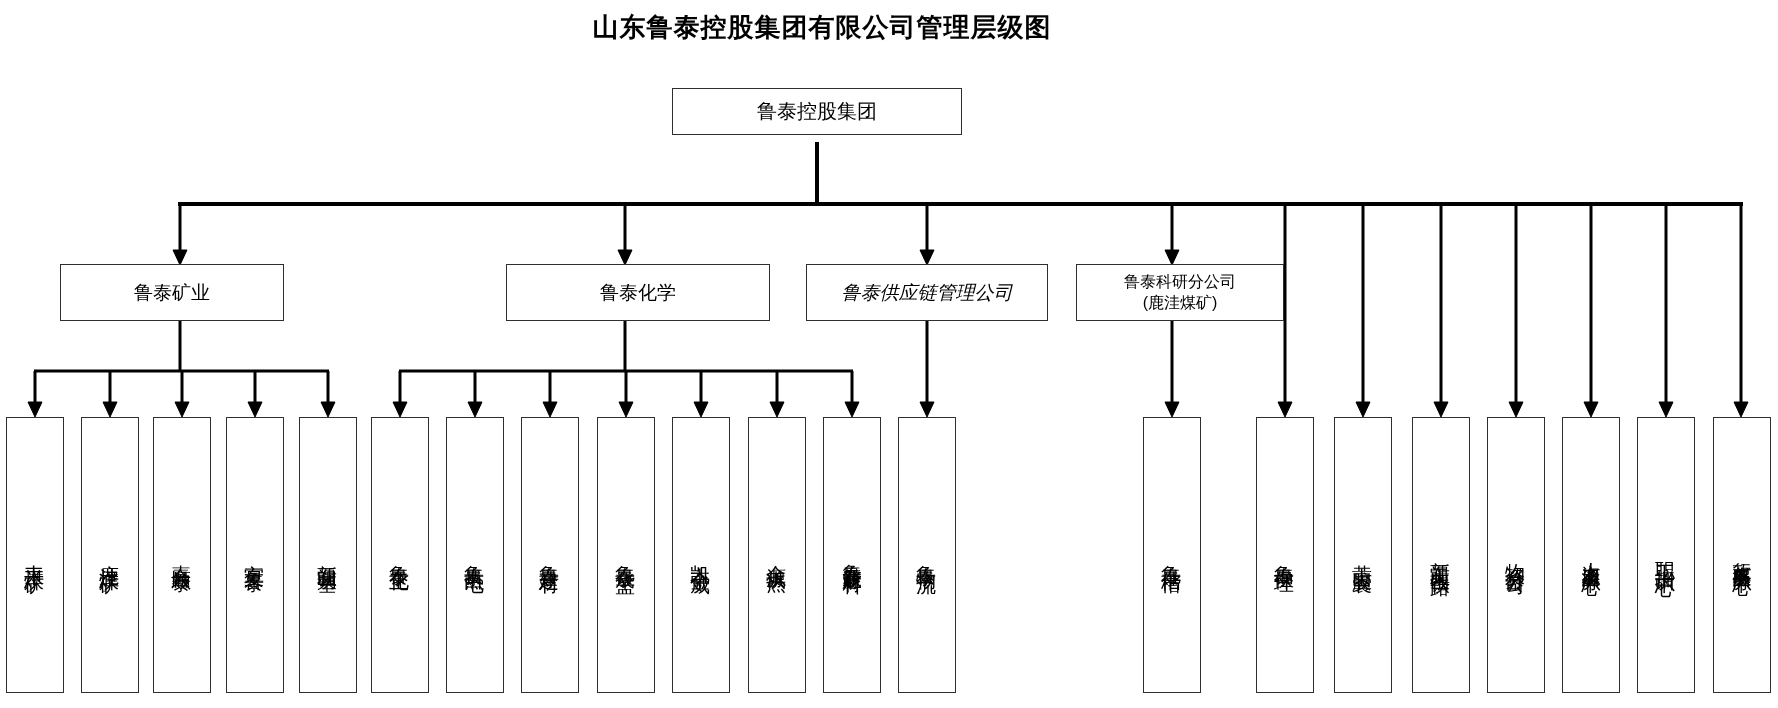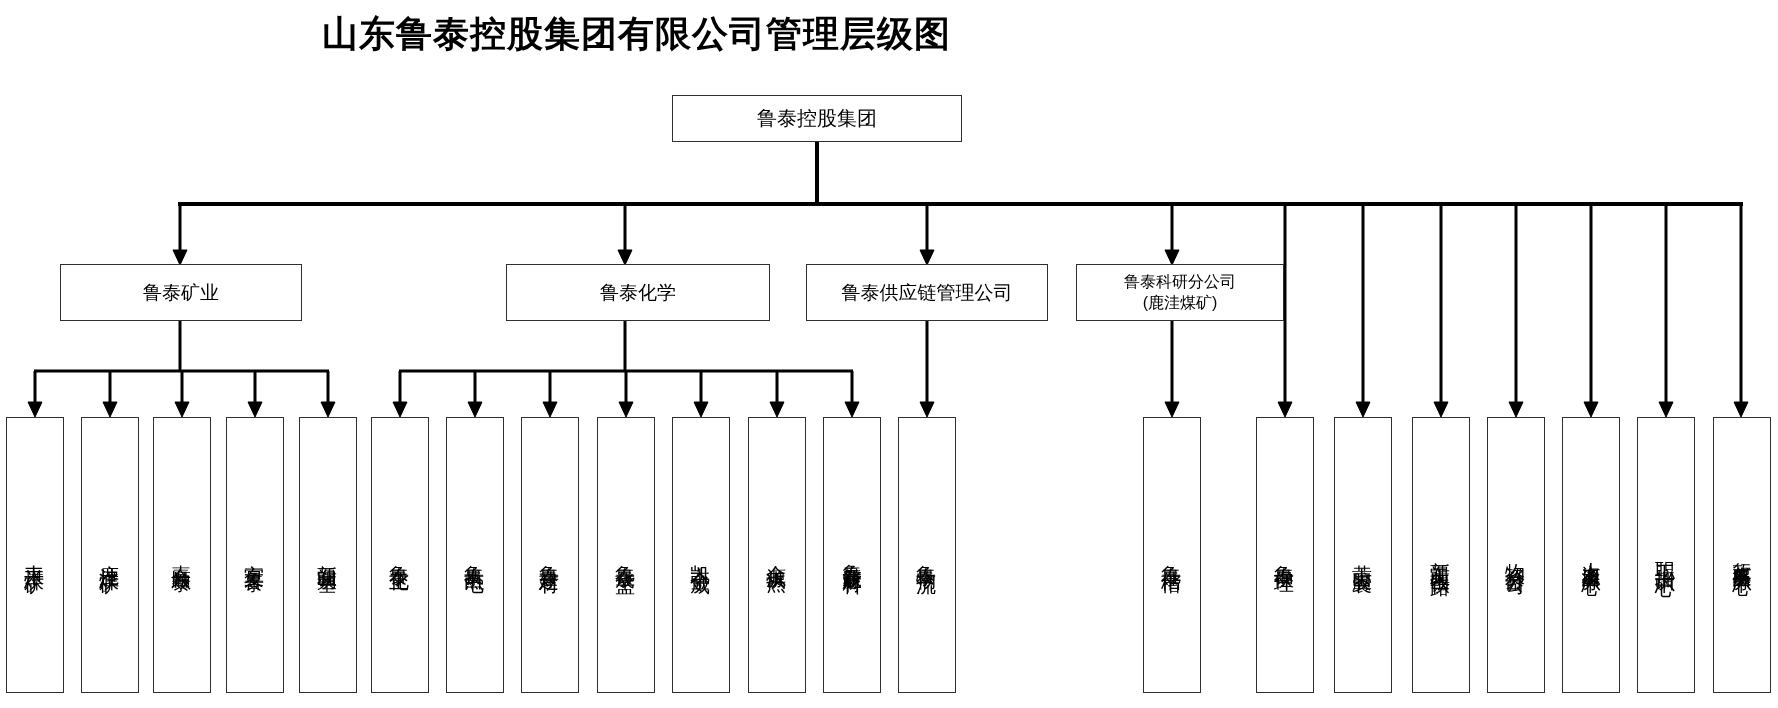--- a/index.html
+++ b/index.html
@@ -7,36 +7,37 @@
     position:relative;
     width:1778px;height:708px;
     background:#ffffff;
     font-family:"Liberation Sans", sans-serif;
     color:#000;
     overflow:hidden;
   }
   .title{
     position:absolute;
     left:322px;top:10px;width:1000px;
+    text-align:center;
     font-family:"Liberation Serif", serif;
     font-weight:700;
-    font-size:36px;
+    font-size:26px;
     letter-spacing:1px;
     color:#000;
   }
   svg.wires{position:absolute;left:0;top:0;width:1778px;height:708px;}
   .node{
     position:absolute;
     background:#fff;
     border:1.5px solid #2f2f2f;
     box-sizing:border-box;
     display:flex;align-items:center;justify-content:center;
     text-align:center;
   }
-  .root-node{left:672px;top:95px;width:290px;height:47px;font-size:20px;}
+  .root-node{left:672px;top:88px;width:290px;height:47px;font-size:20px;}
   .l2-node{top:264px;height:57px;font-size:19px;}
   .l2-sub{font-size:16px;line-height:1.3;}
   .leaf{top:417px;height:276px;width:58px;}
   .vlabel{
     writing-mode:vertical-rl;
     text-orientation:upright;
     font-size:20px;
     letter-spacing:3px;
     white-space:nowrap;
   }
@@ -114,27 +115,27 @@
 
       <line x1="1172" y1="321" x2="1172" y2="404" stroke-width="3"></line>
       <polygon points="1165,402 1179,402 1172,417"></polygon>
     </g>
   </svg>
 
   <div class="node root-node">
     <span>鲁泰控股集团</span>
   </div>
 
-  <div class="node l2-node" style="left:60px;width:242px;font-family:Liberation Mono, monospace;">
+  <div class="node l2-node" style="left:60px;width:224px;font-family:Liberation Mono, monospace;">
     <span>鲁泰矿业</span>
   </div>
   <div class="node l2-node" style="left:506px;width:264px;">
     <span>鲁泰化学</span>
   </div>
-  <div class="node l2-node" style="left:806px;width:242px;">
+  <div class="node l2-node" style="left:806px;width:242px;font-style:italic;">
     <span>鲁泰供应链管理公司</span>
   </div>
   <div class="node l2-node l2-sub" style="left:1076px;width:208px;flex-direction:column;">
     <span>鲁泰科研分公司</span>
     <span>(鹿洼煤矿)</span>
   </div>
 
   <div class="node leaf" style="left:6px;">
     <span class="vlabel">太平煤矿</span>
   </div>

